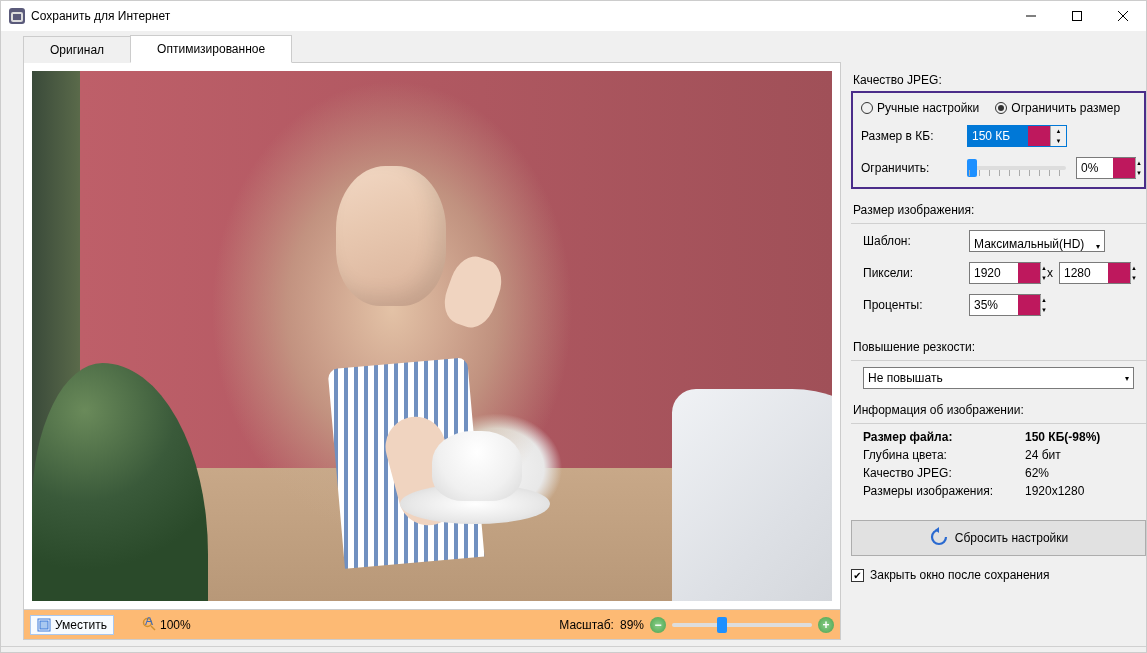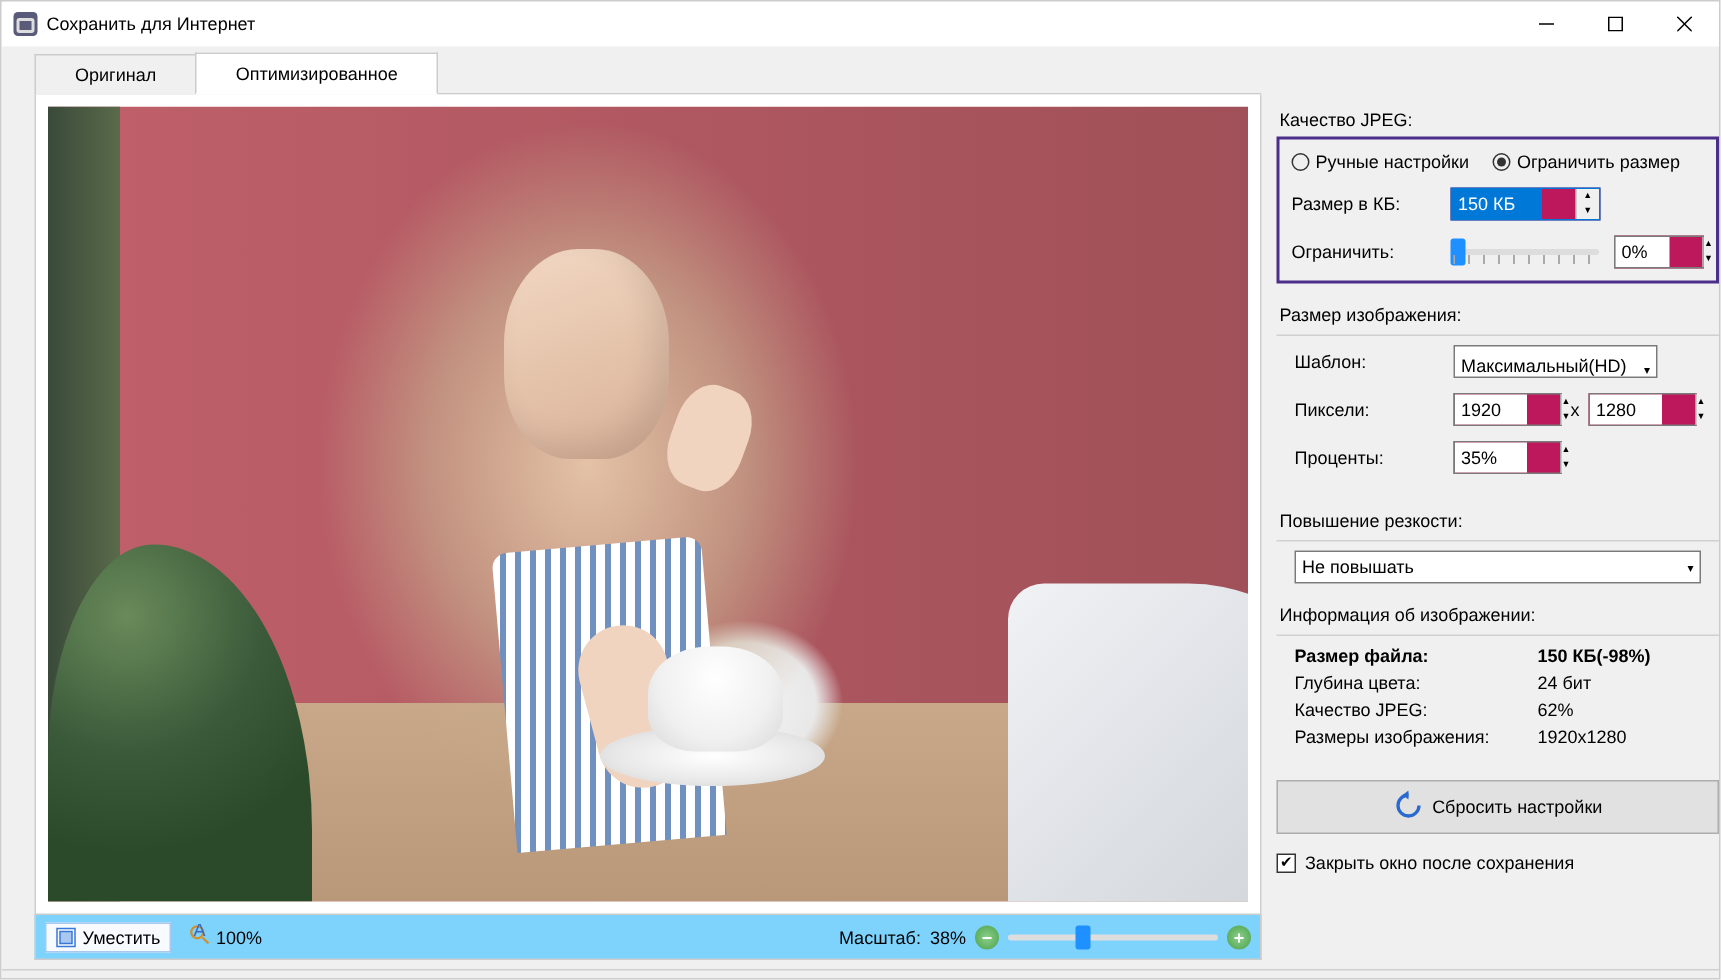--- a/index.html
+++ b/index.html
@@ -45,21 +45,21 @@
   .preview .photo .coat { position:absolute; top:50%; left:22%; width:400px; height:300px; background:linear-gradient(120deg, #d8d0c0 0%, #c8c0b0 50%, #b8b0a0 100%); border-radius:20% 15% 0 0; z-index:-2; }
   .preview .photo .cup { position:absolute; top:68%; left:50%; width:90px; height:70px; background:radial-gradient(ellipse at 50% 30%, #fff 0%, #f0f0f0 60%, #d8d8d8 100%); border-radius:45% 45% 35% 35%; }
   .preview .photo .saucer { position:absolute; top:78%; left:46%; width:150px; height:40px; background:radial-gradient(ellipse, #fff 0%, #e8e8e8 60%, #d0d0d0 100%); border-radius:50%; }
   .preview .photo .table { position:absolute; bottom:0; left:0; right:0; height:24%; background:linear-gradient(180deg, #d8b890 0%, #c8a880 100%); z-index:-3; }
   .preview .photo .pillow1 { position:absolute; left:0; top:45%; width:80px; height:160px; background:#c05060; z-index:-2; }
   .preview .photo .pillow2 { position:absolute; right:22%; top:35%; width:150px; height:180px; background:linear-gradient(135deg, #d06068 0%, #b05058 100%); z-index:-3; border-radius:10px; }
   .preview .photo .arm { position:absolute; top:65%; left:45%; width:60px; height:110px; background:#f0d4c0; border-radius:30px; transform:rotate(-15deg); }
   .preview .photo .hand { position:absolute; top:35%; left:52%; width:50px; height:70px; background:#f0d4c0; border-radius:40%; transform:rotate(20deg); }
 
   
-  .preview-bar { height:30px; display:flex; align-items:center; padding:0 6px; gap:8px; border:1px solid #ccc; border-top:none; background:#7dd3fc; margin-bottom:6px;}
+  .preview-bar { height:30px; display:flex; align-items:center; padding:0 6px; gap:24px; border:1px solid #ccc; border-top:none; background:#fdba74; margin-bottom:6px;}
   .tbtn { display:inline-flex; align-items:center; gap:4px; padding:2px 6px; border:1px solid #a9c8f0; background:#f7fbff; cursor:pointer; }
   .tbtn .ico { width:14px; height:14px; display:inline-flex; align-items:center; justify-content:center; }
   .magnifier { display:inline-flex; align-items:center; gap:4px; margin-left:4px; }
   .magnifier .m-ico { font-size:11px; color:#3a6ac0; }
   .spacer { flex:1; }
   .zoom-controls { display:flex; align-items:center; gap:6px; }
   .circle-btn { width:16px; height:16px; border-radius:50%; display:flex; align-items:center; justify-content:center; font-weight:bold; color:#fff; font-size:12px; line-height:1; cursor:pointer; }
   .circle-btn.minus { background:radial-gradient(circle,#8bd08b,#4aa04a); }
   .circle-btn.plus { background:radial-gradient(circle,#8bd08b,#4aa04a); }
   .zoom-slider { width:140px; height:4px; background:#ddd; position:relative; border-radius:2px; }
@@ -169,21 +169,21 @@
         <span class="m-ico"><svg width="14" height="14">
                 <circle cx="5.5" cy="5.5" r="4" fill="none" stroke="#d09030" stroke-width="1.5"></circle>
                 <line x1="9" y1="9" x2="13" y2="13" stroke="#d09030" stroke-width="1.5"></line>
                 <text x="3" y="8" font-size="6" fill="#3a6ac0">A</text>
               </svg></span>
         <span>100%</span>
       </span>
       <span class="spacer"></span>
       <div class="zoom-controls">
         <span>Масштаб:</span>
-        <span>38%</span>
+        <span>89%</span>
         <span class="circle-btn minus">−</span>
         <div class="zoom-slider">
               <div class="thumb"></div>
             </div>
         <span class="circle-btn plus">+</span>
       </div>
     </div>
   </div>
 
   <div class="right">

